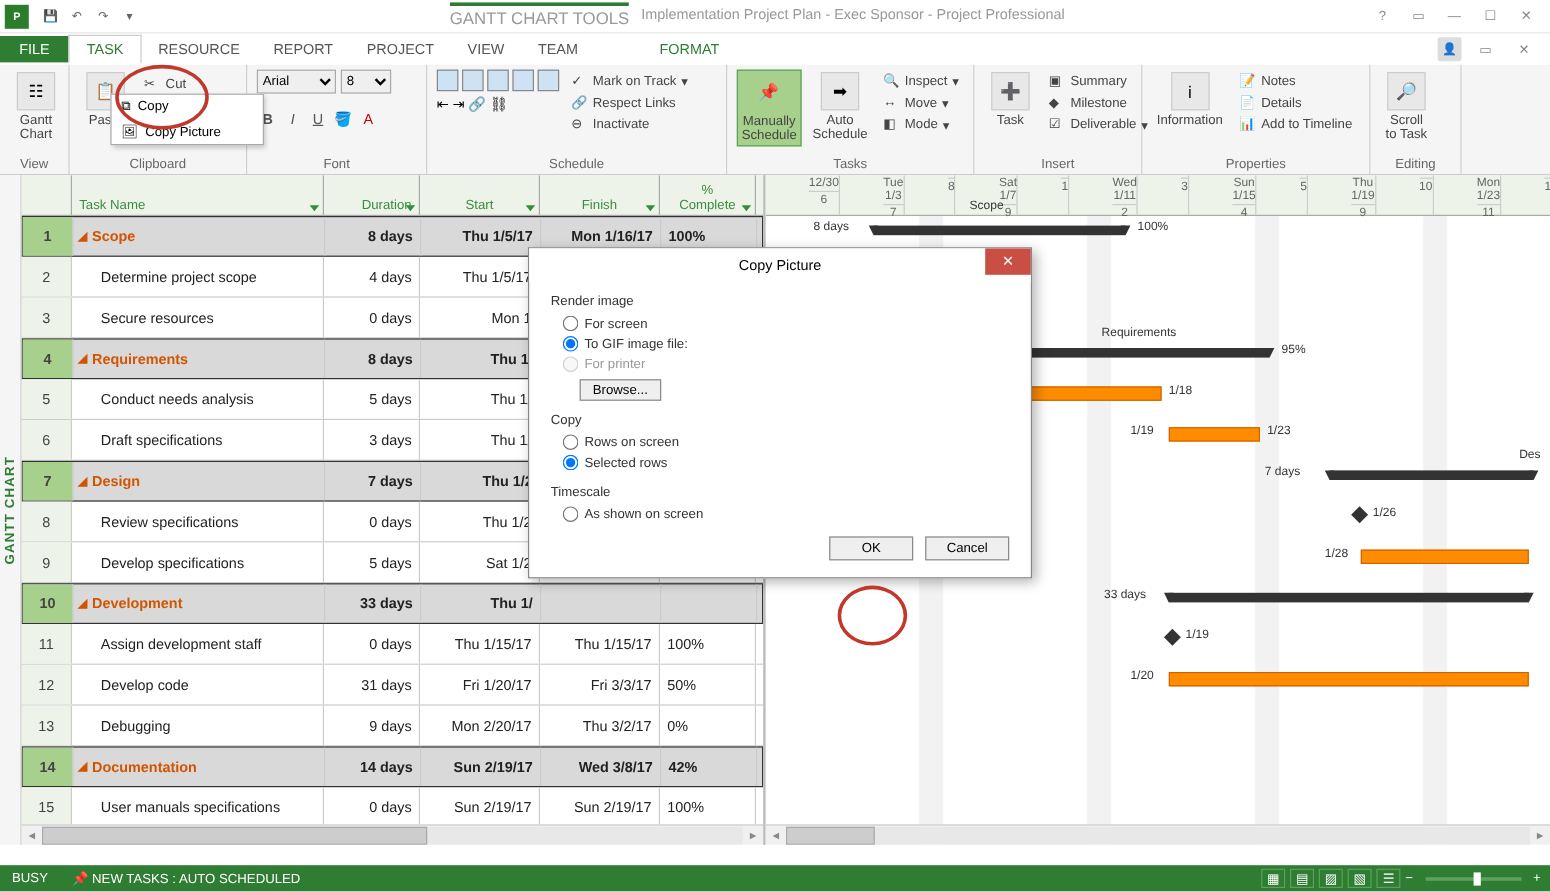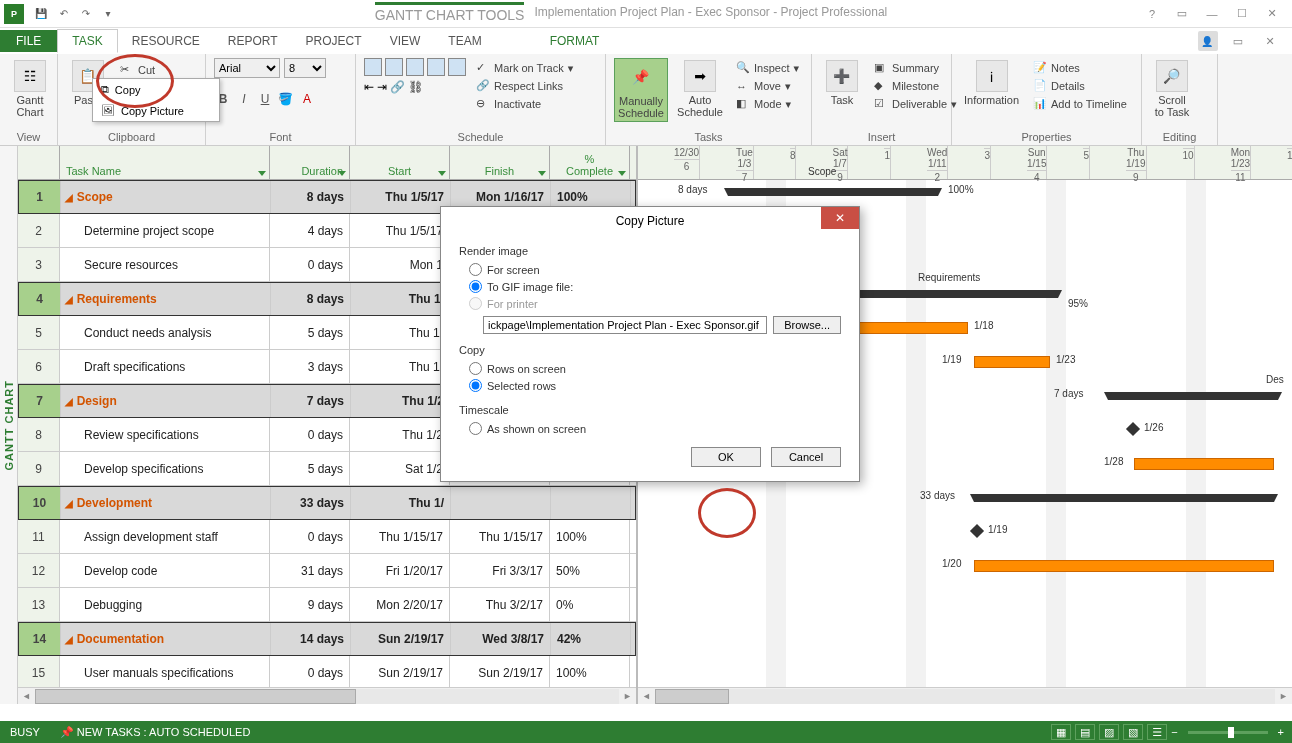--- a/index.html
+++ b/index.html
@@ -592,21 +592,21 @@
       <div class="glabel" style="top:4px; left:40px;">8 days</div>
 
       <div class="gbar" style="top:40px; left:90px; width:100px;"></div>
       <div class="glabel" style="top:38px; left:196px;">1/10</div>
 
       <div class="gmilestone" style="top:74px; left:150px;"></div>
       <div class="glabel" style="top:72px; left:168px;">1/9</div>
 
       <div class="gsum" style="top:110px; left:210px; width:210px;"></div>
       <div class="glabel" style="top:92px; left:280px;">Requirements</div>
-      <div class="glabel" style="top:106px; left:430px;margin-top:12px;">95%</div>
+      <div class="glabel" style="top:106px; left:430px;">95%</div>
       <div class="glabel" style="top:106px; left:160px;">8 days</div>
 
       <div class="gbar" style="top:142px; left:210px; width:120px;"></div>
       <div class="glabel" style="top:140px; left:180px;">1/12</div>
       <div class="glabel" style="top:140px; left:336px;">1/18</div>
 
       <div class="gbar" style="top:176px; left:336px; width:76px;"></div>
       <div class="glabel" style="top:174px; left:304px;">1/19</div>
       <div class="glabel" style="top:174px; left:418px;">1/23</div>
 
@@ -653,21 +653,20 @@
         </label>
       <label class="dlg-radio">
           <input type="radio" name="ri" checked="" style="">
           <span>To GIF image file:</span>
         </label>
       <label class="dlg-radio disabled">
           <input type="radio" name="ri" disabled="" style="">
           <span>For printer</span>
         </label>
       <div class="gif-row">
-        <input type="text" value="ickpage\Implementation Project Plan - Exec Sponsor.gif" style="">
         <button>Browse...</button>
       </div>
     </div>
     <div class="dlg-section">
       <div class="dlg-section-title">Copy</div>
       <label class="dlg-radio">
           <input type="radio" name="cp" style="">
           <span>Rows on screen</span>
         </label>
       <label class="dlg-radio">

